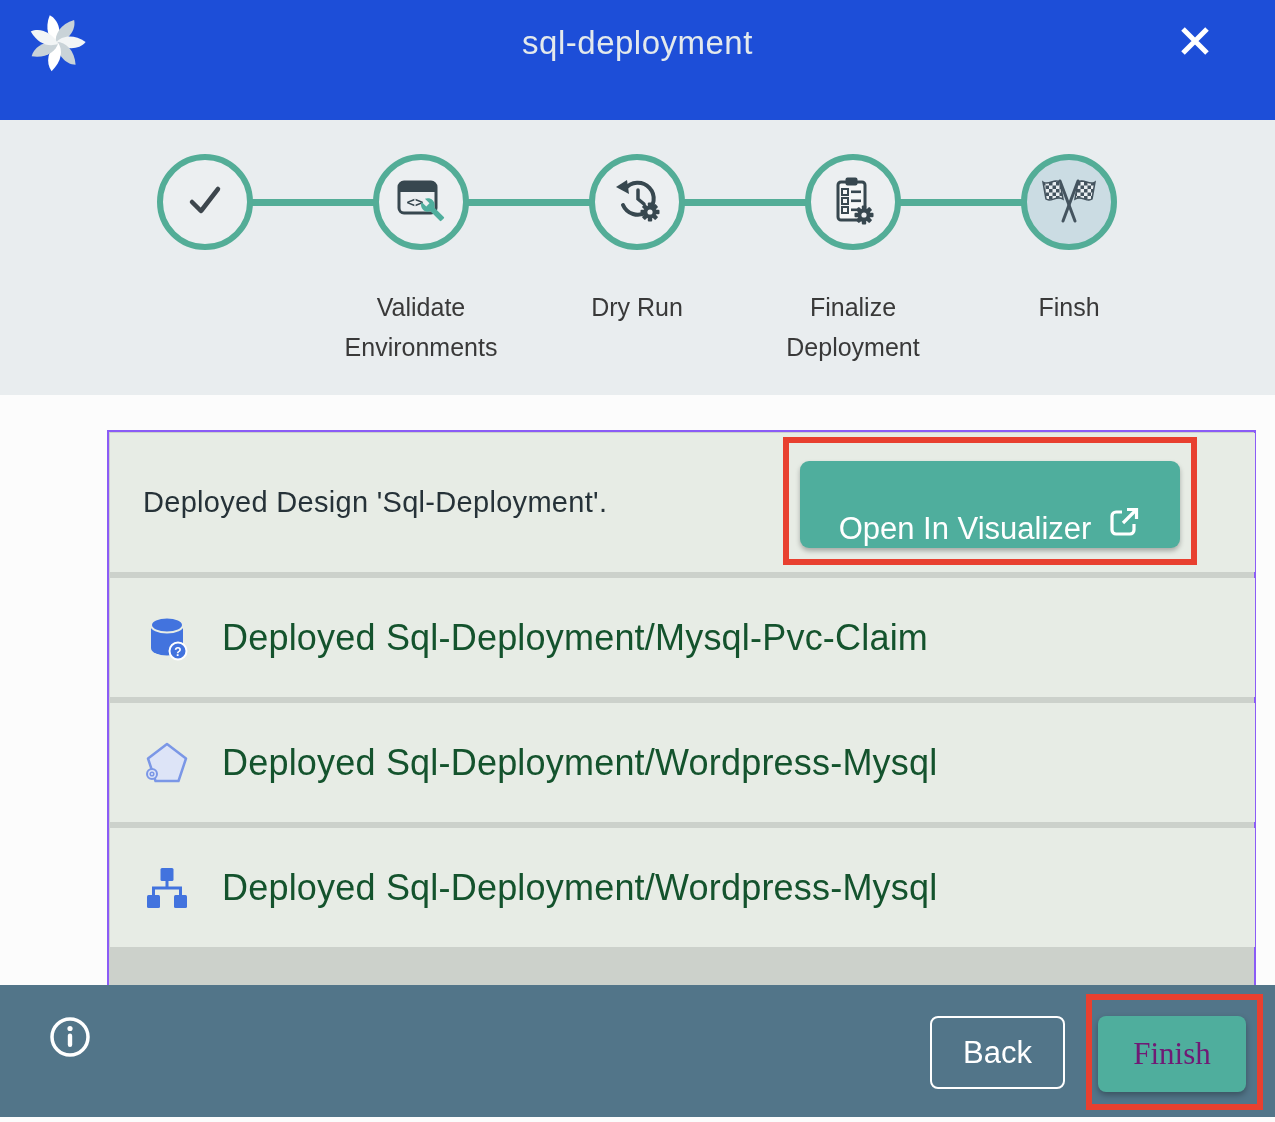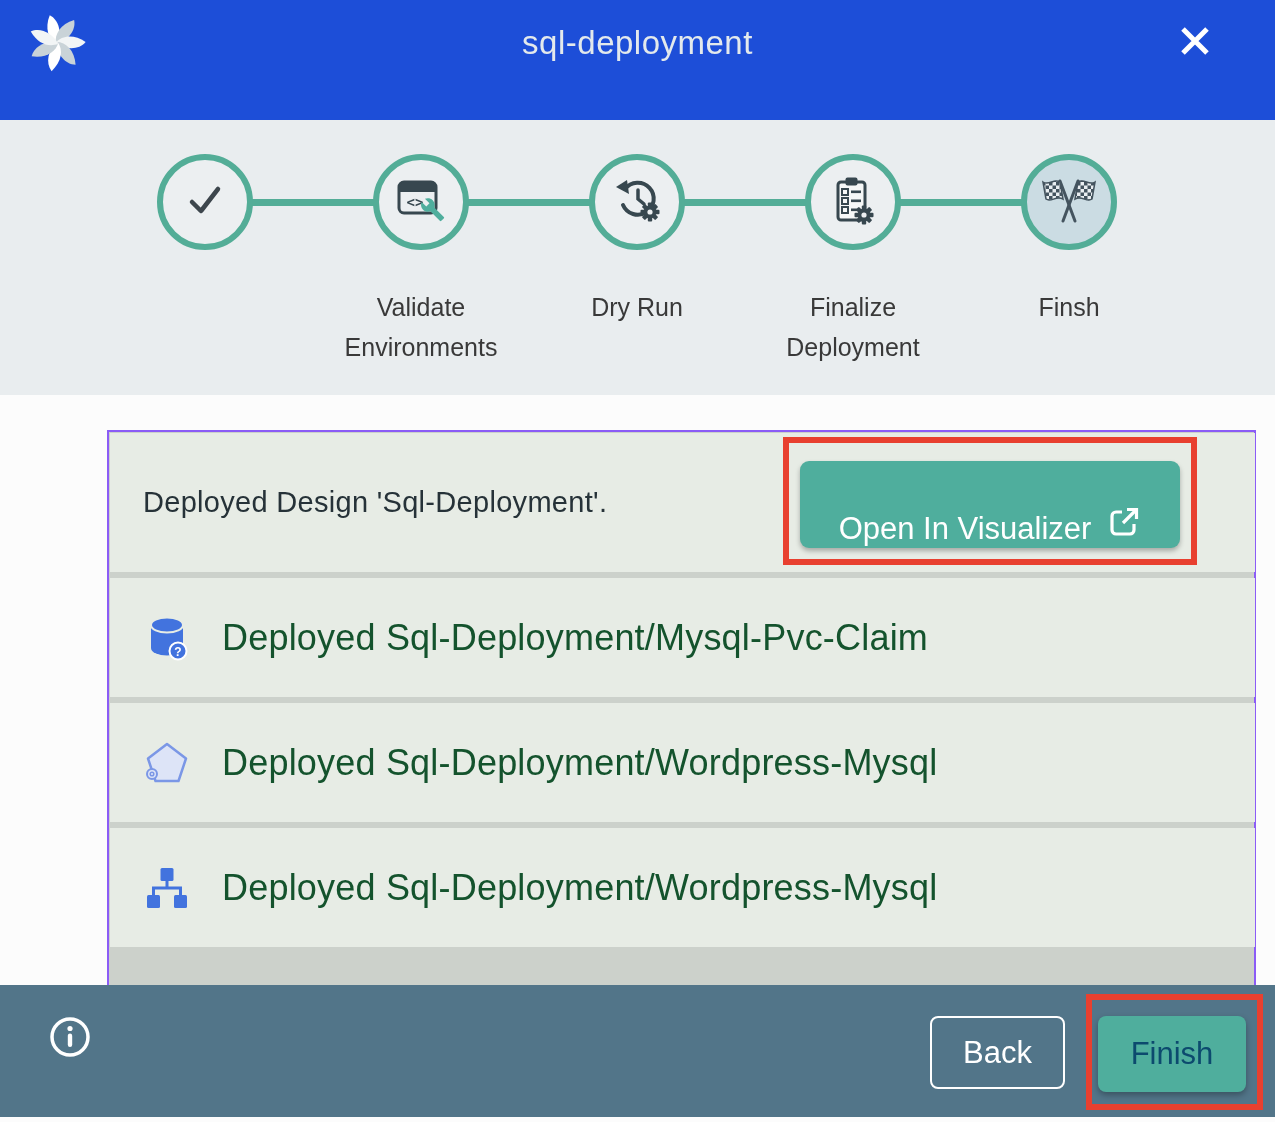--- a/index.html
+++ b/index.html
@@ -50,22 +50,22 @@
                   box-shadow:0 3px 5px rgba(0,0,0,.28);}
 
   
   .footer{position:absolute;left:0;top:985px;width:1275px;height:132px;background:#527589;}
   .info-btn{position:absolute;left:47px;top:30px;width:46px;height:46px;background:none;border:none;
             padding:0;cursor:pointer;}
   .back-btn{position:absolute;left:930px;top:31px;width:135px;height:73px;background:transparent;
             border:2px solid #ffffff;border-radius:8px;color:#fff;font-size:31px;
             font-family:"Liberation Sans",sans-serif;cursor:pointer;text-align:center;}
   .finish-btn{position:absolute;left:1098px;top:31px;width:148px;height:76px;background:#4fae9d;
-              border:none;border-radius:8px;color:#0c4a6e;font-size:31px;
-              font-family:Liberation Sans, sans-serif;cursor:pointer;
+              border:none;border-radius:8px;color:#701a75;font-size:31px;
+              font-family:Liberation Serif, serif;cursor:pointer;
               box-shadow:0 3px 6px rgba(0,0,0,.3);}
 </style>
 </head>
 <body>
 
 <div class="screen">
 
   <header class="titlebar">
     <span class="logo">
       <svg width="66" height="66" viewBox="-50 -50 100 100">

